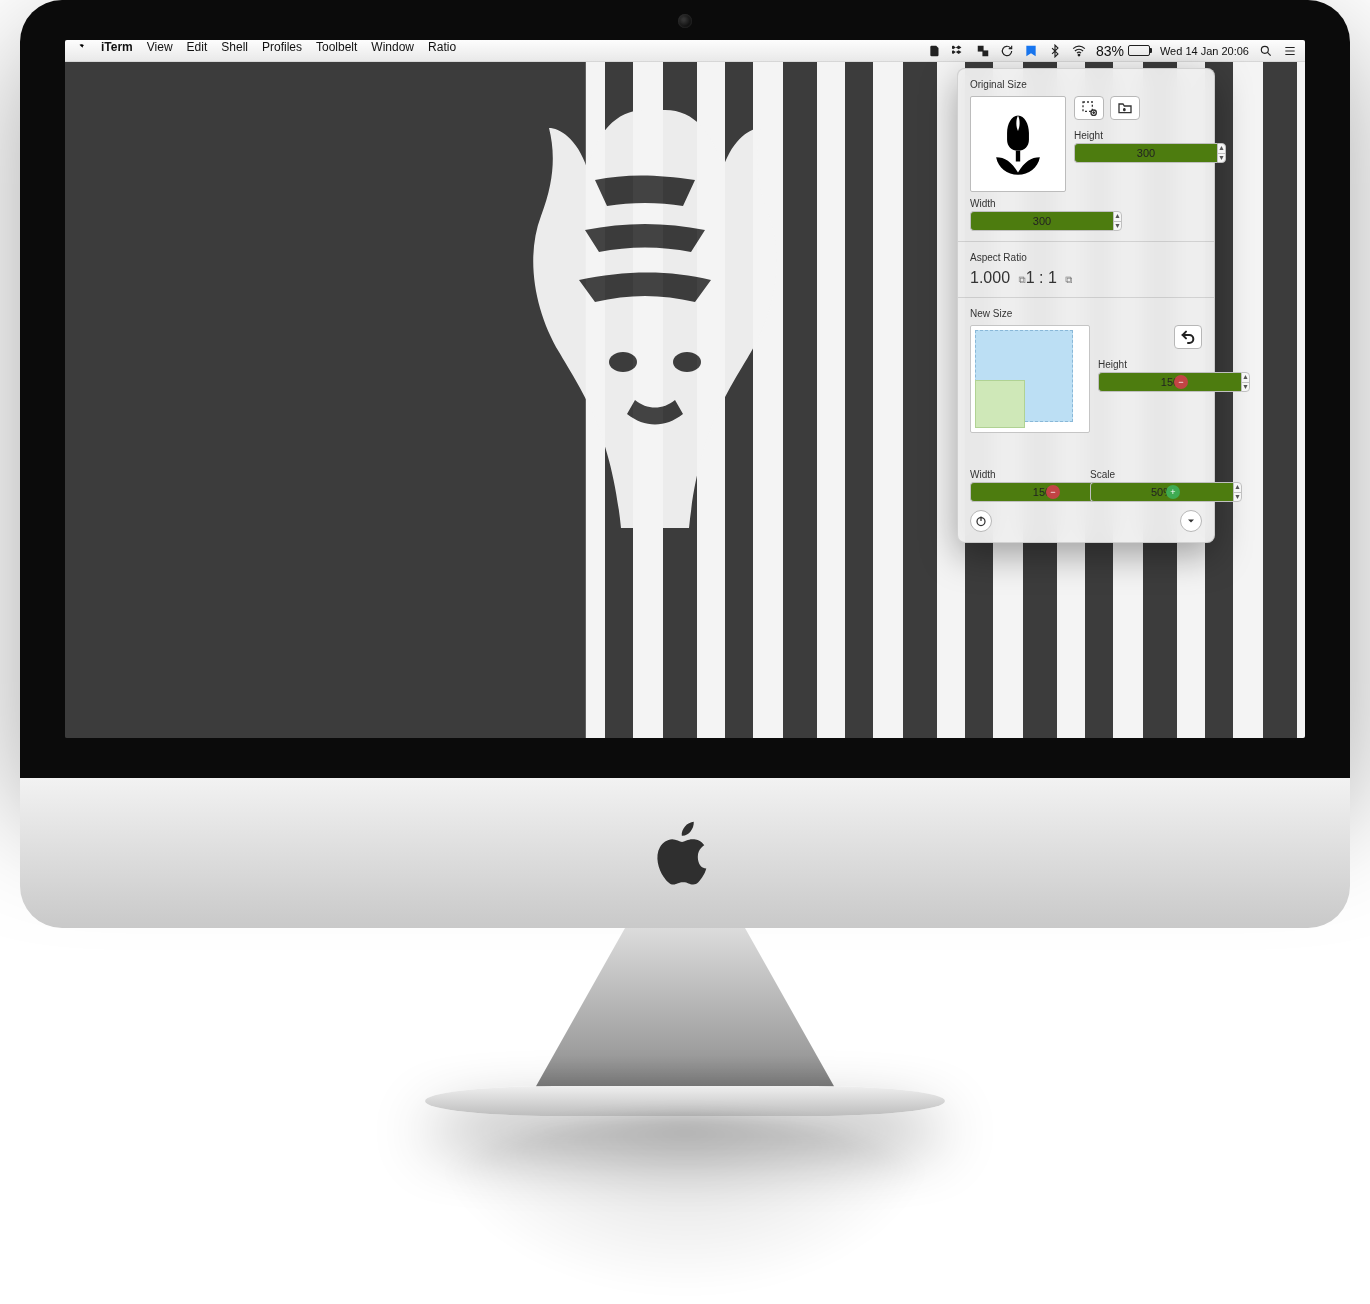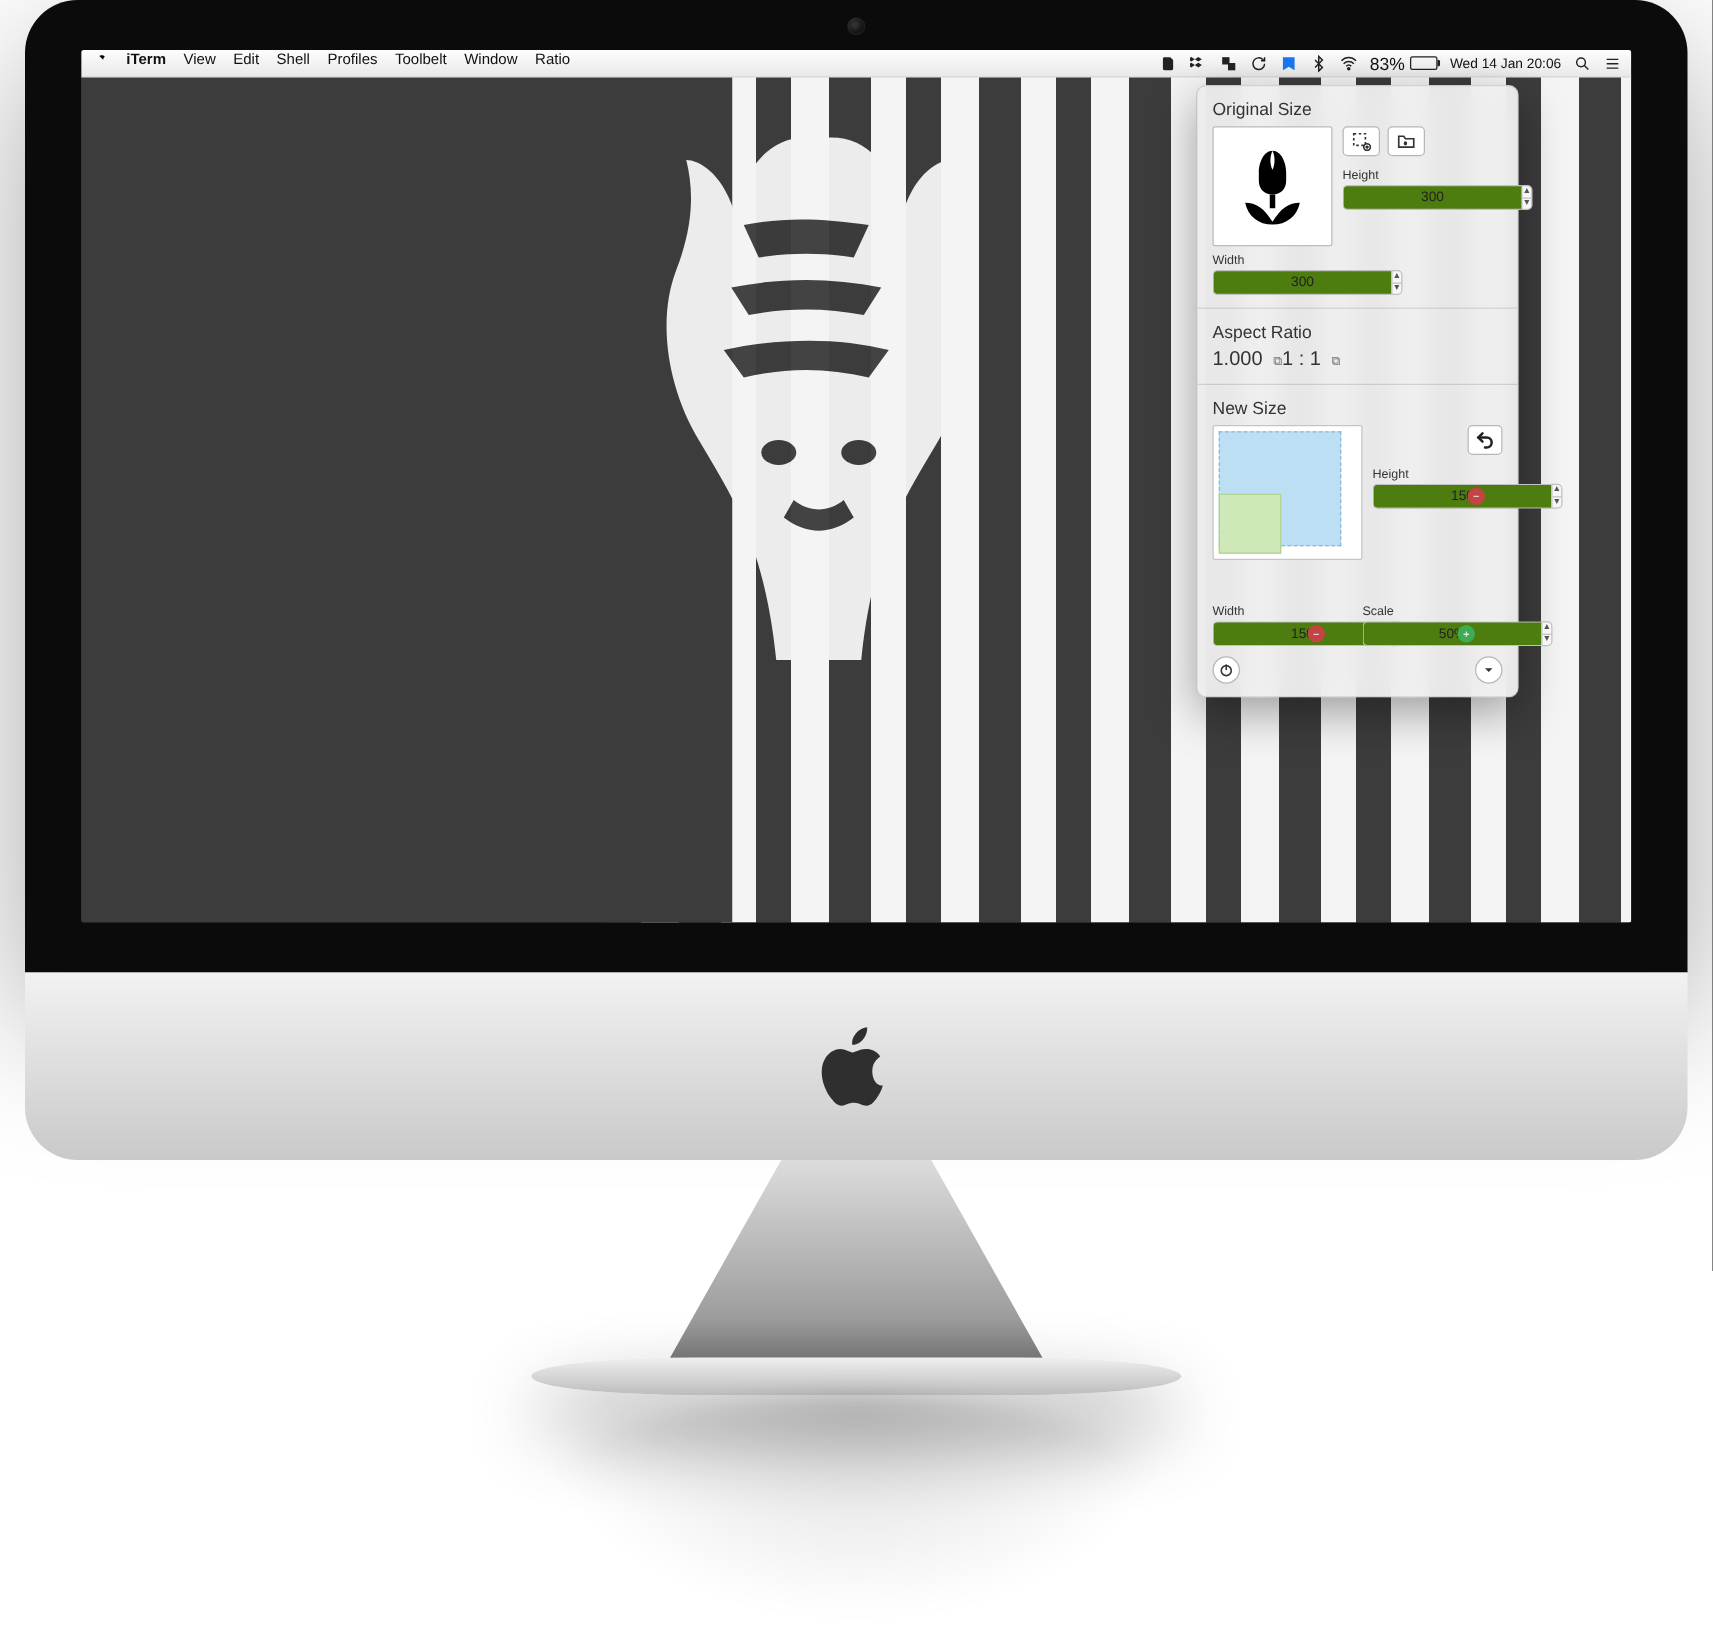--- a/index.html
+++ b/index.html
@@ -136,21 +136,21 @@
     background: rgba(240,240,240,.94);
     backdrop-filter: blur(12px);
     border: 1px solid rgba(0,0,0,.12);
     border-radius: 8px;
     box-shadow: 0 12px 36px rgba(0,0,0,.35);
     padding: 10px 12px 10px 12px;
     font-size: 10.5px;
     color: #222;
     z-index: 20;
   }
-  .panel .section-label { font-size: 14px; color:#333; margin-bottom:6px; }
+  .panel .section-label { font-size: 10px; color:#333; margin-bottom:6px; }
   .panel .row { display:flex; align-items:flex-start; gap:8px; }
   .panel .thumb {
     width: 96px; height: 96px;
     background:#fff; border:1px solid #bcbcbc; border-radius:2px;
     display:flex;align-items:center;justify-content:center;
     color:#000;
   }
   .panel .thumb svg{width:70px;height:70px;}
   .panel .toolcol{display:flex;flex-direction:column;gap:6px;flex:1;}
   .panel .iconbtns{display:flex;gap:6px;}

